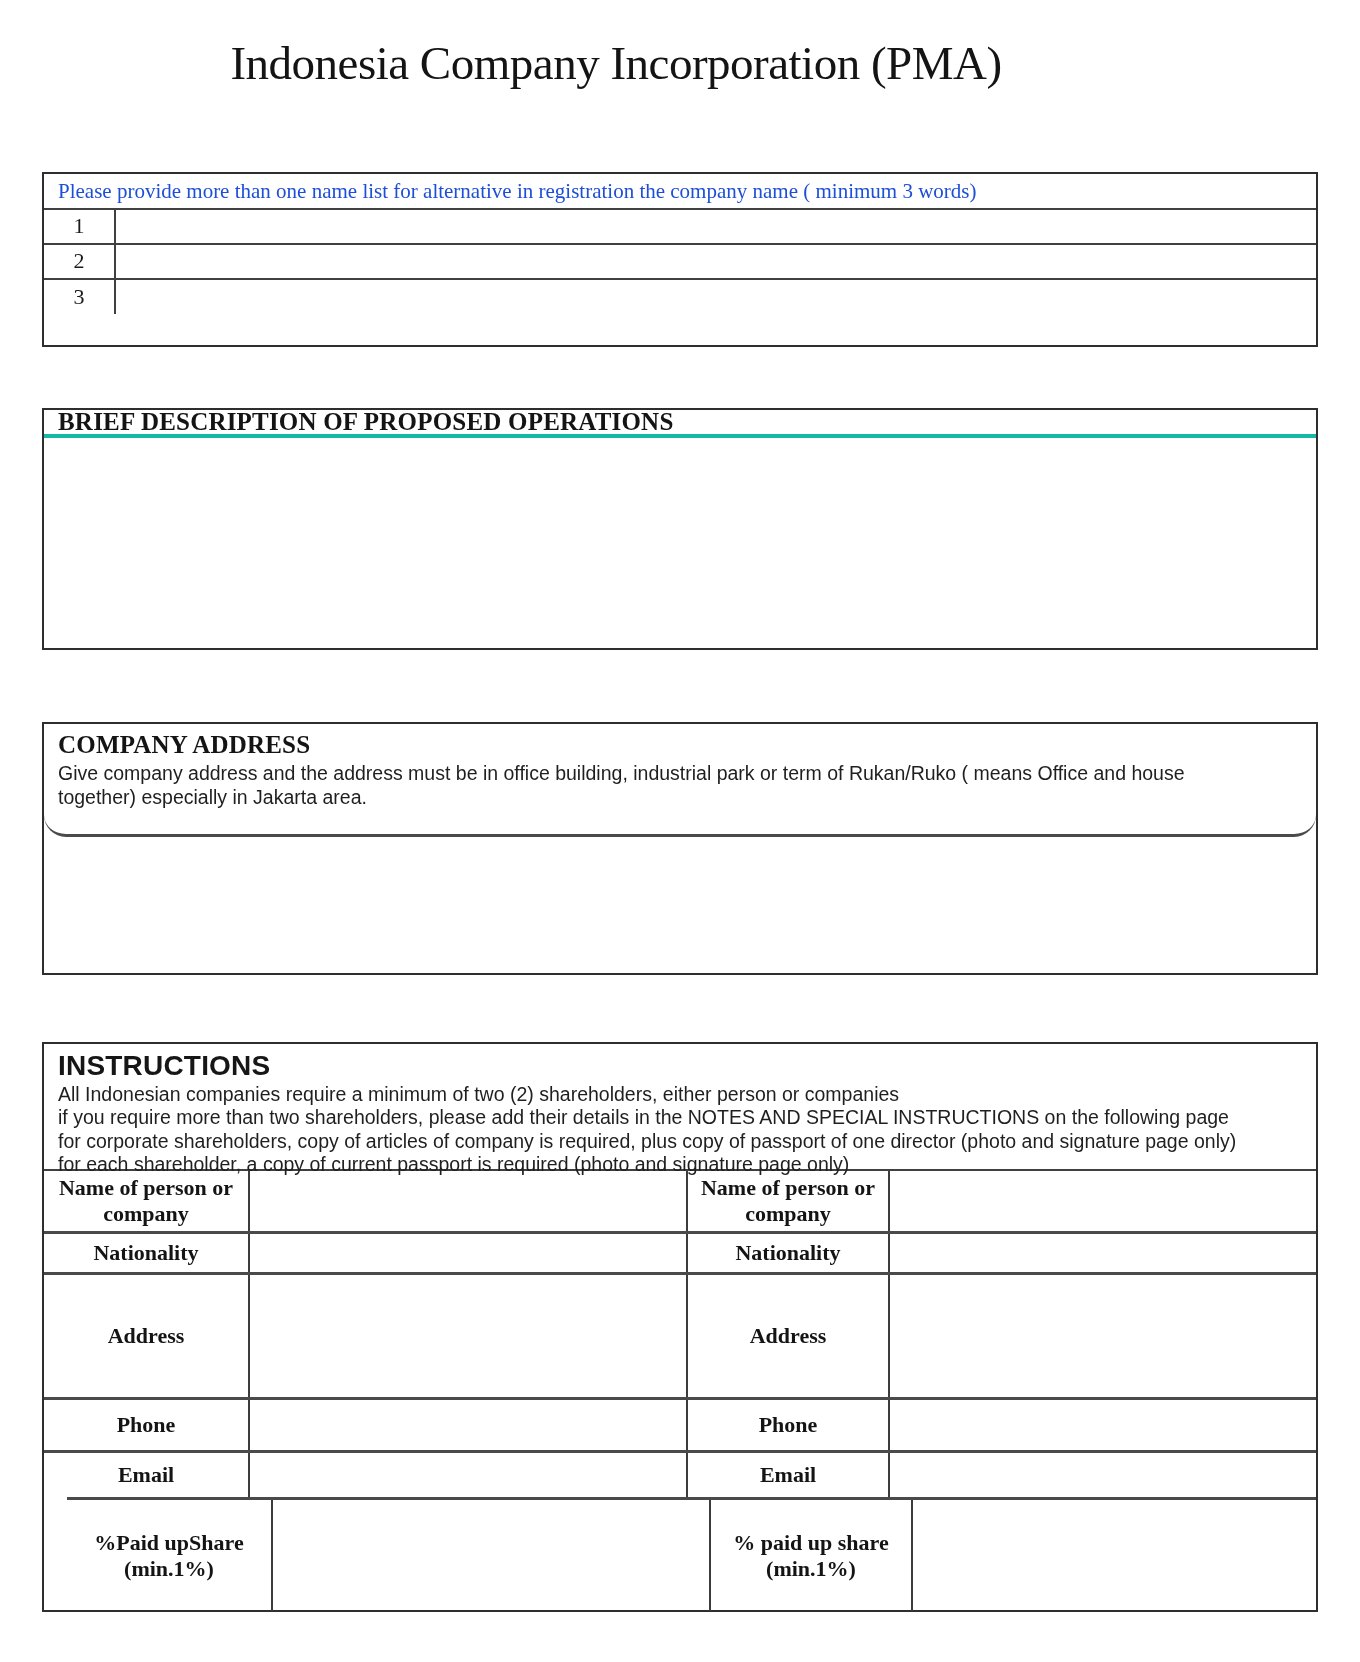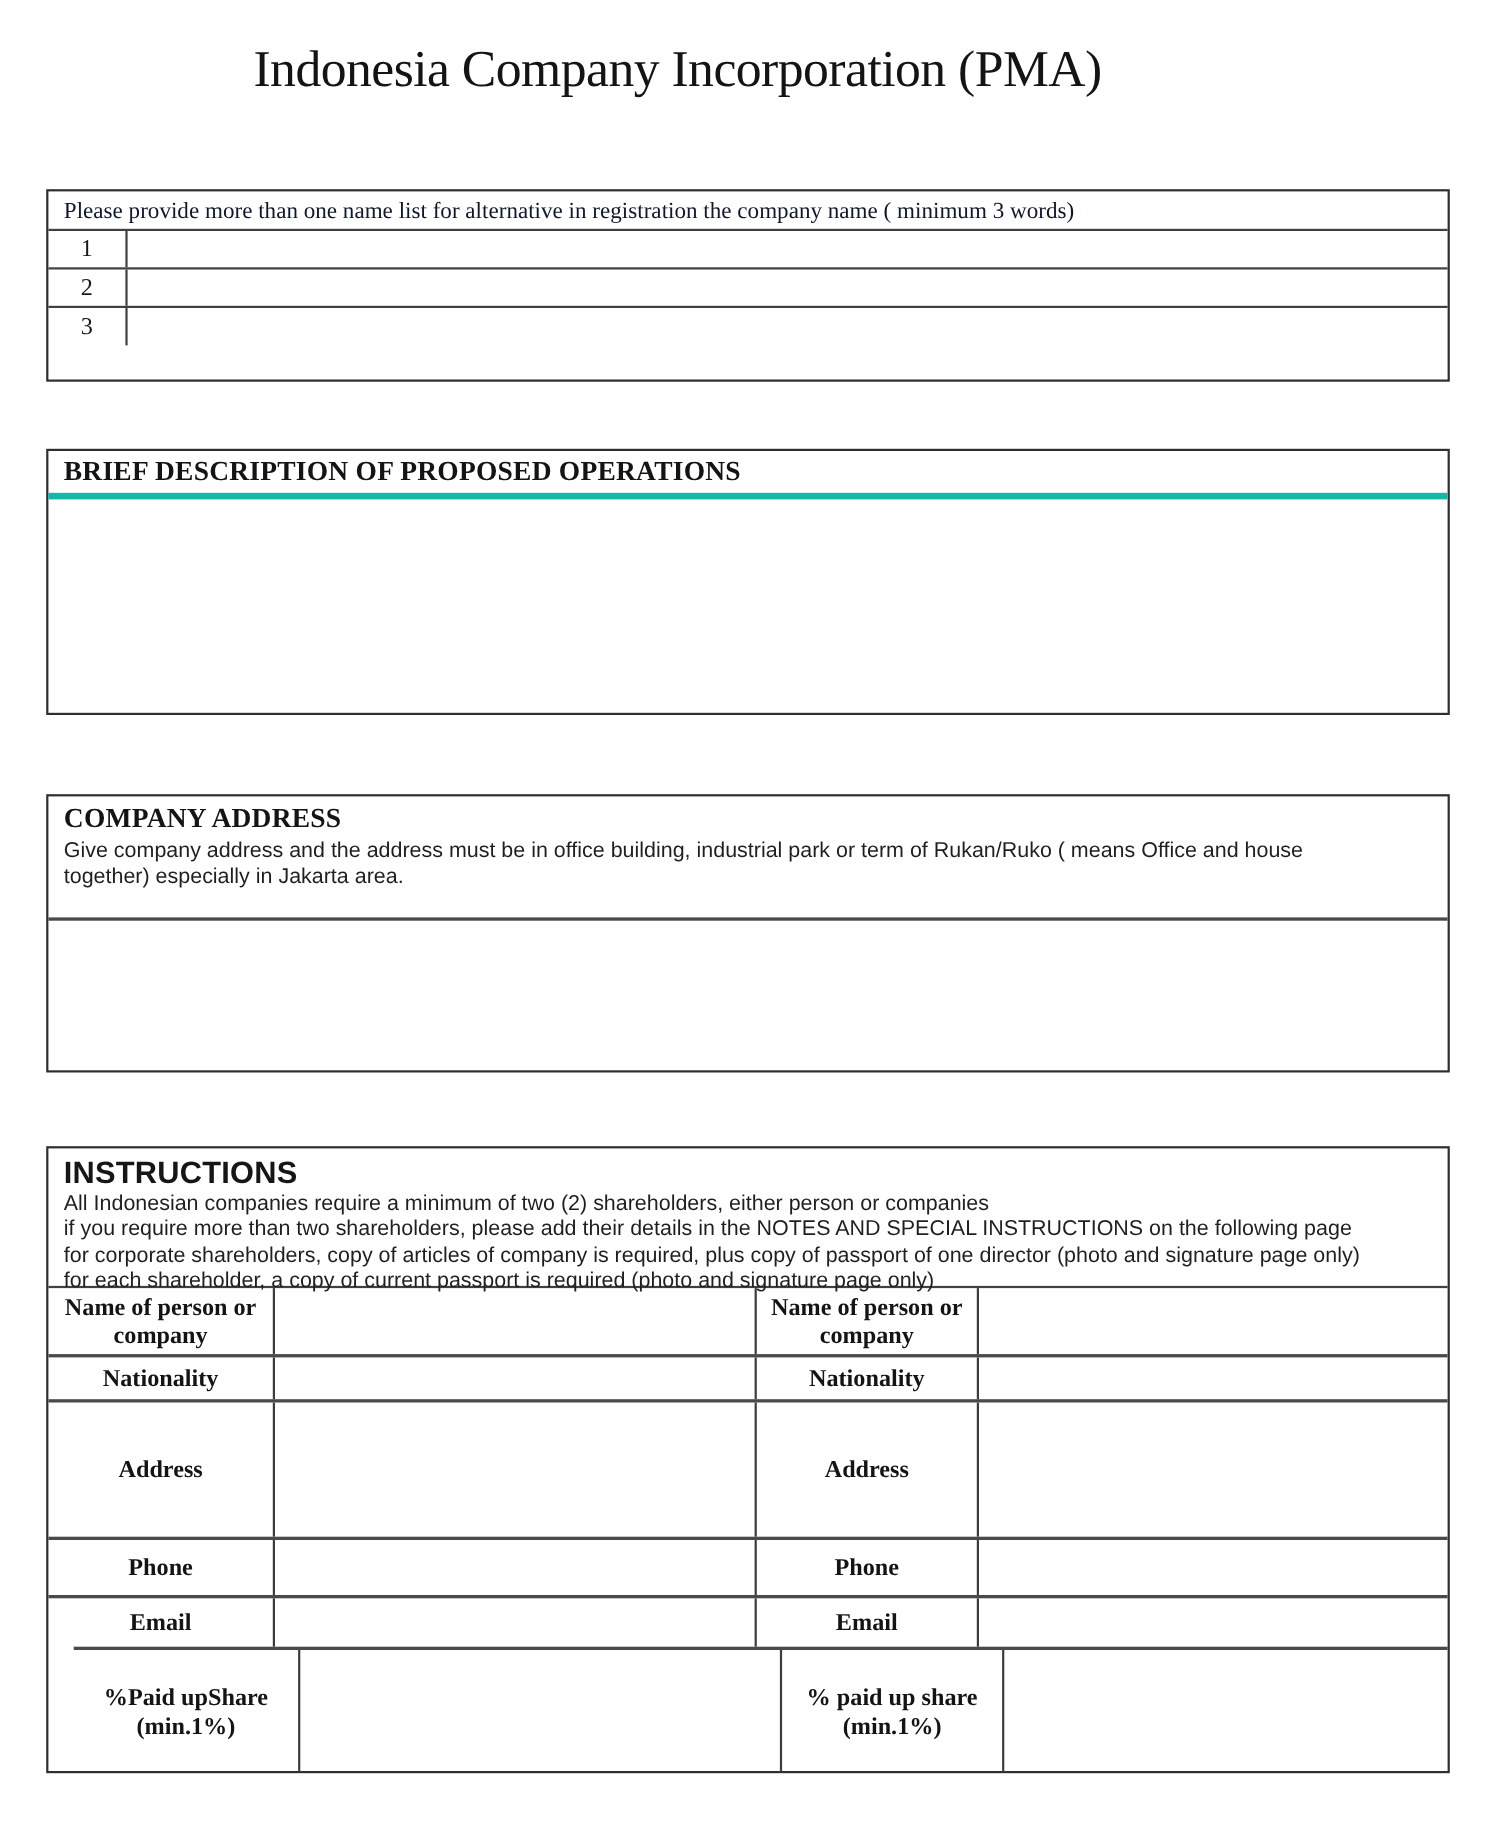--- a/index.html
+++ b/index.html
@@ -9,44 +9,44 @@
   }
   .doc-title {
     position:absolute; top:36px; left:0; width:1232px; text-align:center;
     font:400 47px/1.15 "Liberation Serif", serif; color:#141414; letter-spacing:-0.5px;
   }
   .box {
     position:absolute; left:42px; width:1276px; box-sizing:border-box;
     border:2px solid #2e2e2e; background:#ffffff;
   }
   .serif-h { font:700 25px/1.2 "Liberation Serif", serif; color:#141414; letter-spacing:0.2px; }
-  .serif-sub { font:400 21px/1.22 "Liberation Serif", serif; color:#0f172a; }
+  .serif-sub { font:400 21px/1.22 "Liberation Serif", serif; color:#1d4ed8; }
   .sans-txt { font:400 19.5px/1.22 "Liberation Sans", sans-serif; color:#1f1f1f; }
 
   
   #sec-names { top:172px; height:175px; }
   .names-header { padding:5px 14px 3px; }
   .name-row { display:flex; border-top:2px solid #404040; }
   .name-row .num {
     width:72px; box-sizing:border-box; border-right:2px solid #404040;
     display:flex; align-items:center; justify-content:center;
     font:400 22px "Liberation Serif", serif; color:#1a1a1a;
   }
   .name-row .val { flex:1; }
   .r33 { height:33px; } .r34 { height:34px; }
 
   
   #sec-brief { top:408px; height:242px; }
-  .brief-header { height:44px; box-sizing:border-box; border-bottom:6px solid #14b8a6;
+  .brief-header { height:28px; box-sizing:border-box; border-bottom:4px solid #14b8a6;
     display:flex; align-items:center; padding:0 14px; }
   .brief-body { height:198px; }
 
   
   #sec-address { top:722px; height:253px; }
-  .addr-header { height:113px; box-sizing:border-box; border-bottom:3px solid #4a4a4a; padding:6px 14px 0; }
+  .addr-header { height:113px; box-sizing:border-box; border-bottom:3px solid #4a4a4a; padding:6px 14px 0;border-radius:22px; }
   .addr-desc { width:1150px; margin-top:2px; }
   .addr-body { height:133px; }
 
   
   #sec-share { top:1042px; height:570px; }
   .share-header { height:127px; box-sizing:border-box; border-bottom:2px solid #404040; padding:5px 14px 0; }
   .share-title { font:700 28px/1.2 "Liberation Sans", sans-serif; color:#161616; letter-spacing:0.2px; }
   .share-line { font:400 19.5px/1.21 "Liberation Sans", sans-serif; color:#1f1f1f; white-space:nowrap; }
   .sh-row { display:flex; border-top:3px solid #4a4a4a; box-sizing:content-box; }
   .sh-row.first { border-top:none; }

